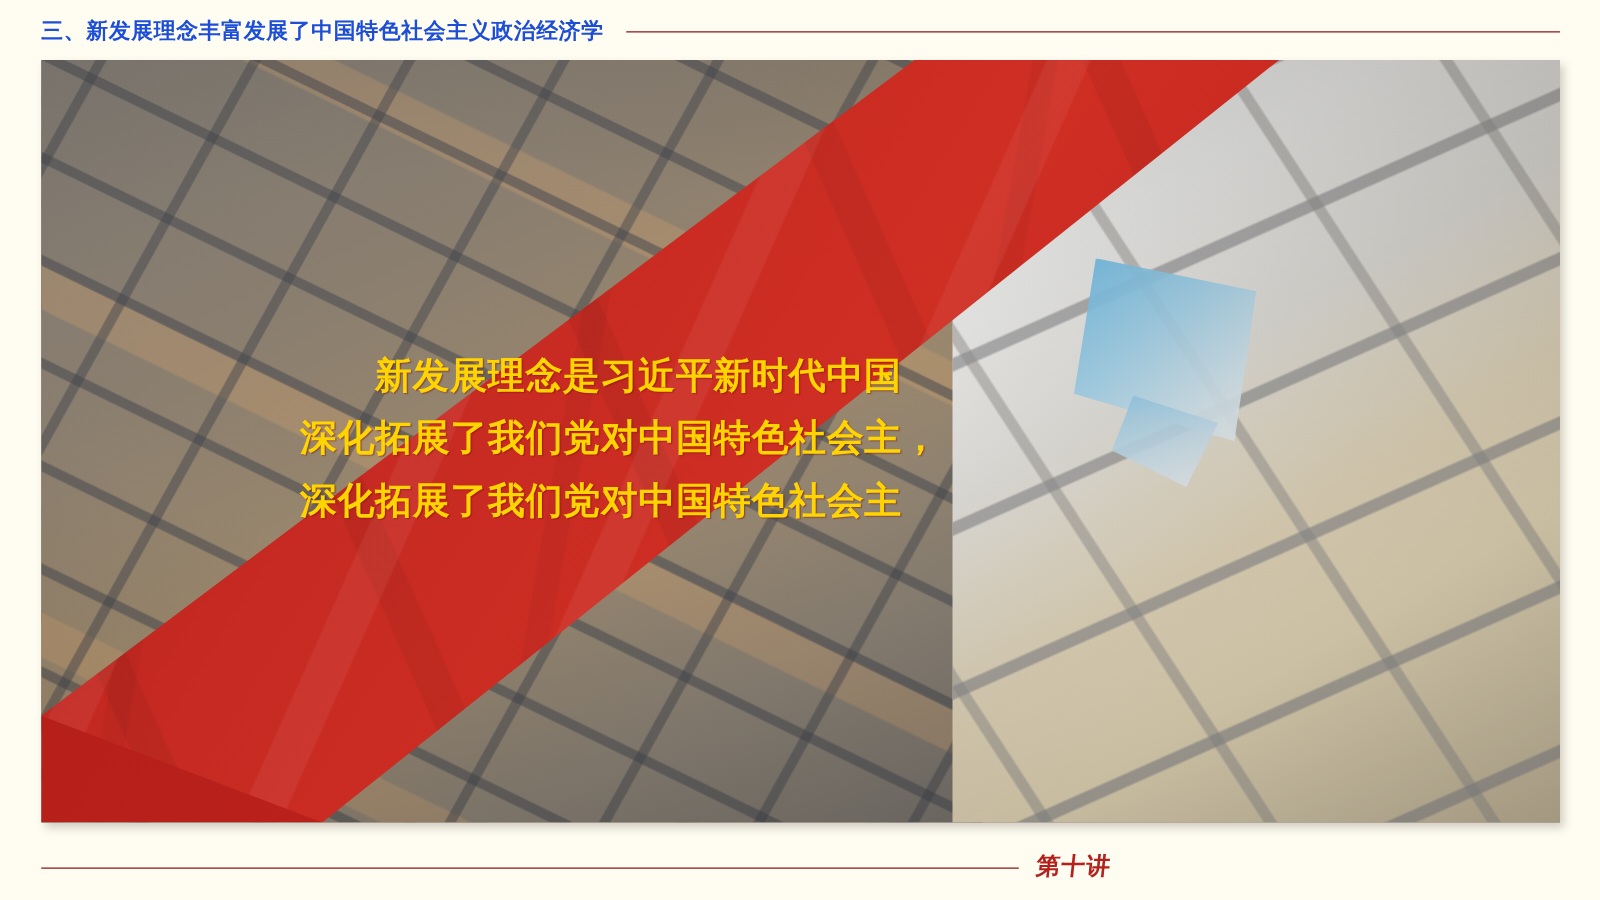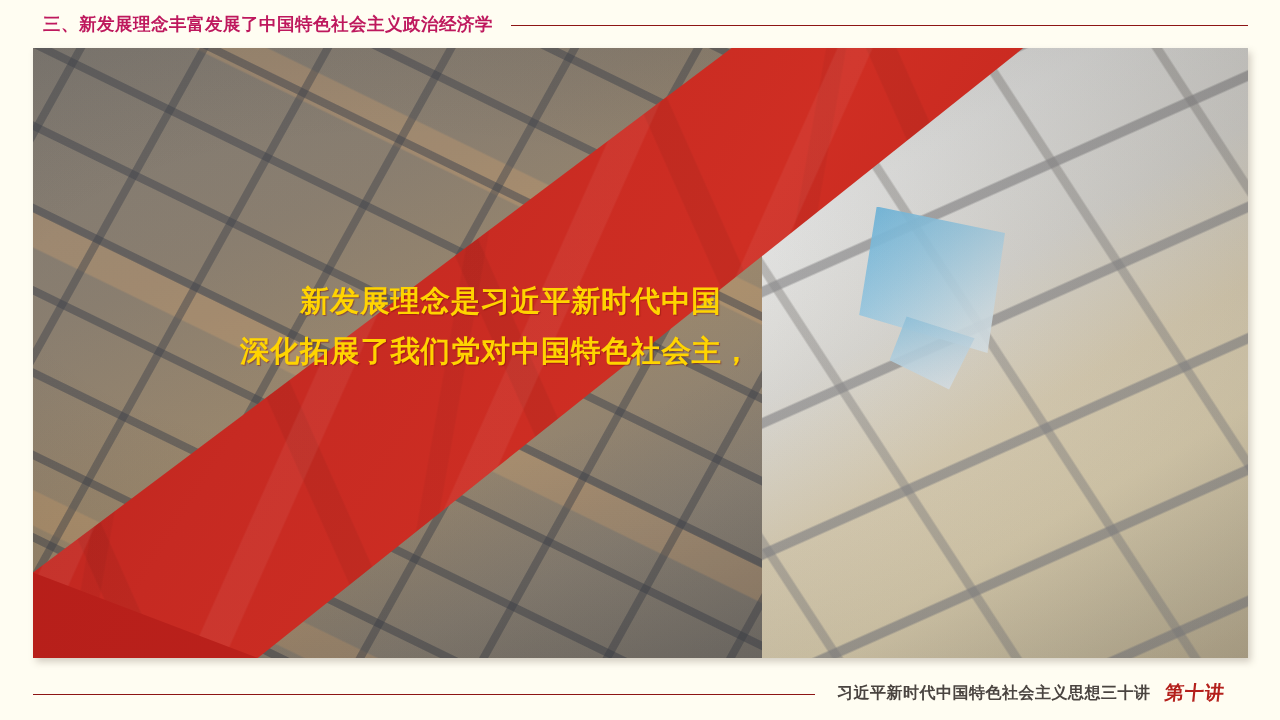--- a/index.html
+++ b/index.html
@@ -18,24 +18,24 @@
   
   .header {
     position: absolute;
     left: 0; top: 0;
     width: 1280px;
     height: 48px;
     display: flex;
     align-items: center;
   }
   .header-title {
-    margin-left: 43px;
+    margin-left: 33px;
     font-size: 17.5px;
     font-weight: bold;
-    color: #be185d;
+    color: #1d4ed8;
     letter-spacing: 0.5px;
     white-space: nowrap;
   }
   .header-rule {
     flex: 1;
     height: 0;
     border-top: 1.6px solid #8d1515;
     margin-left: 18px;
     margin-right: 32px;
     position: relative;
@@ -271,20 +271,20 @@
   <div class="sky-patch"></div>
   <div class="sky-patch2"></div>
   <div class="photo-tint"></div>
 
   <div class="red-band"></div>
   <div class="red-band-foot"></div>
 
   <div class="body-copy">
     <div class="body-line indent">新发展理念是习近平新时代中国</div>
     <div class="body-line">深化拓展了我们党对中国特色社会主，</div>
+    <div class="body-line">深化拓展了我们党对中国特色社会主</div>
   </div>
 </div>
 
 <div class="footer">
   <div class="footer-rule"></div>
-  <div class="footer-text">习近平新时代中国特色社会主义思想三十讲</div>
   <div class="footer-badge">第十讲</div>
 </div>
 
 </body></html>

